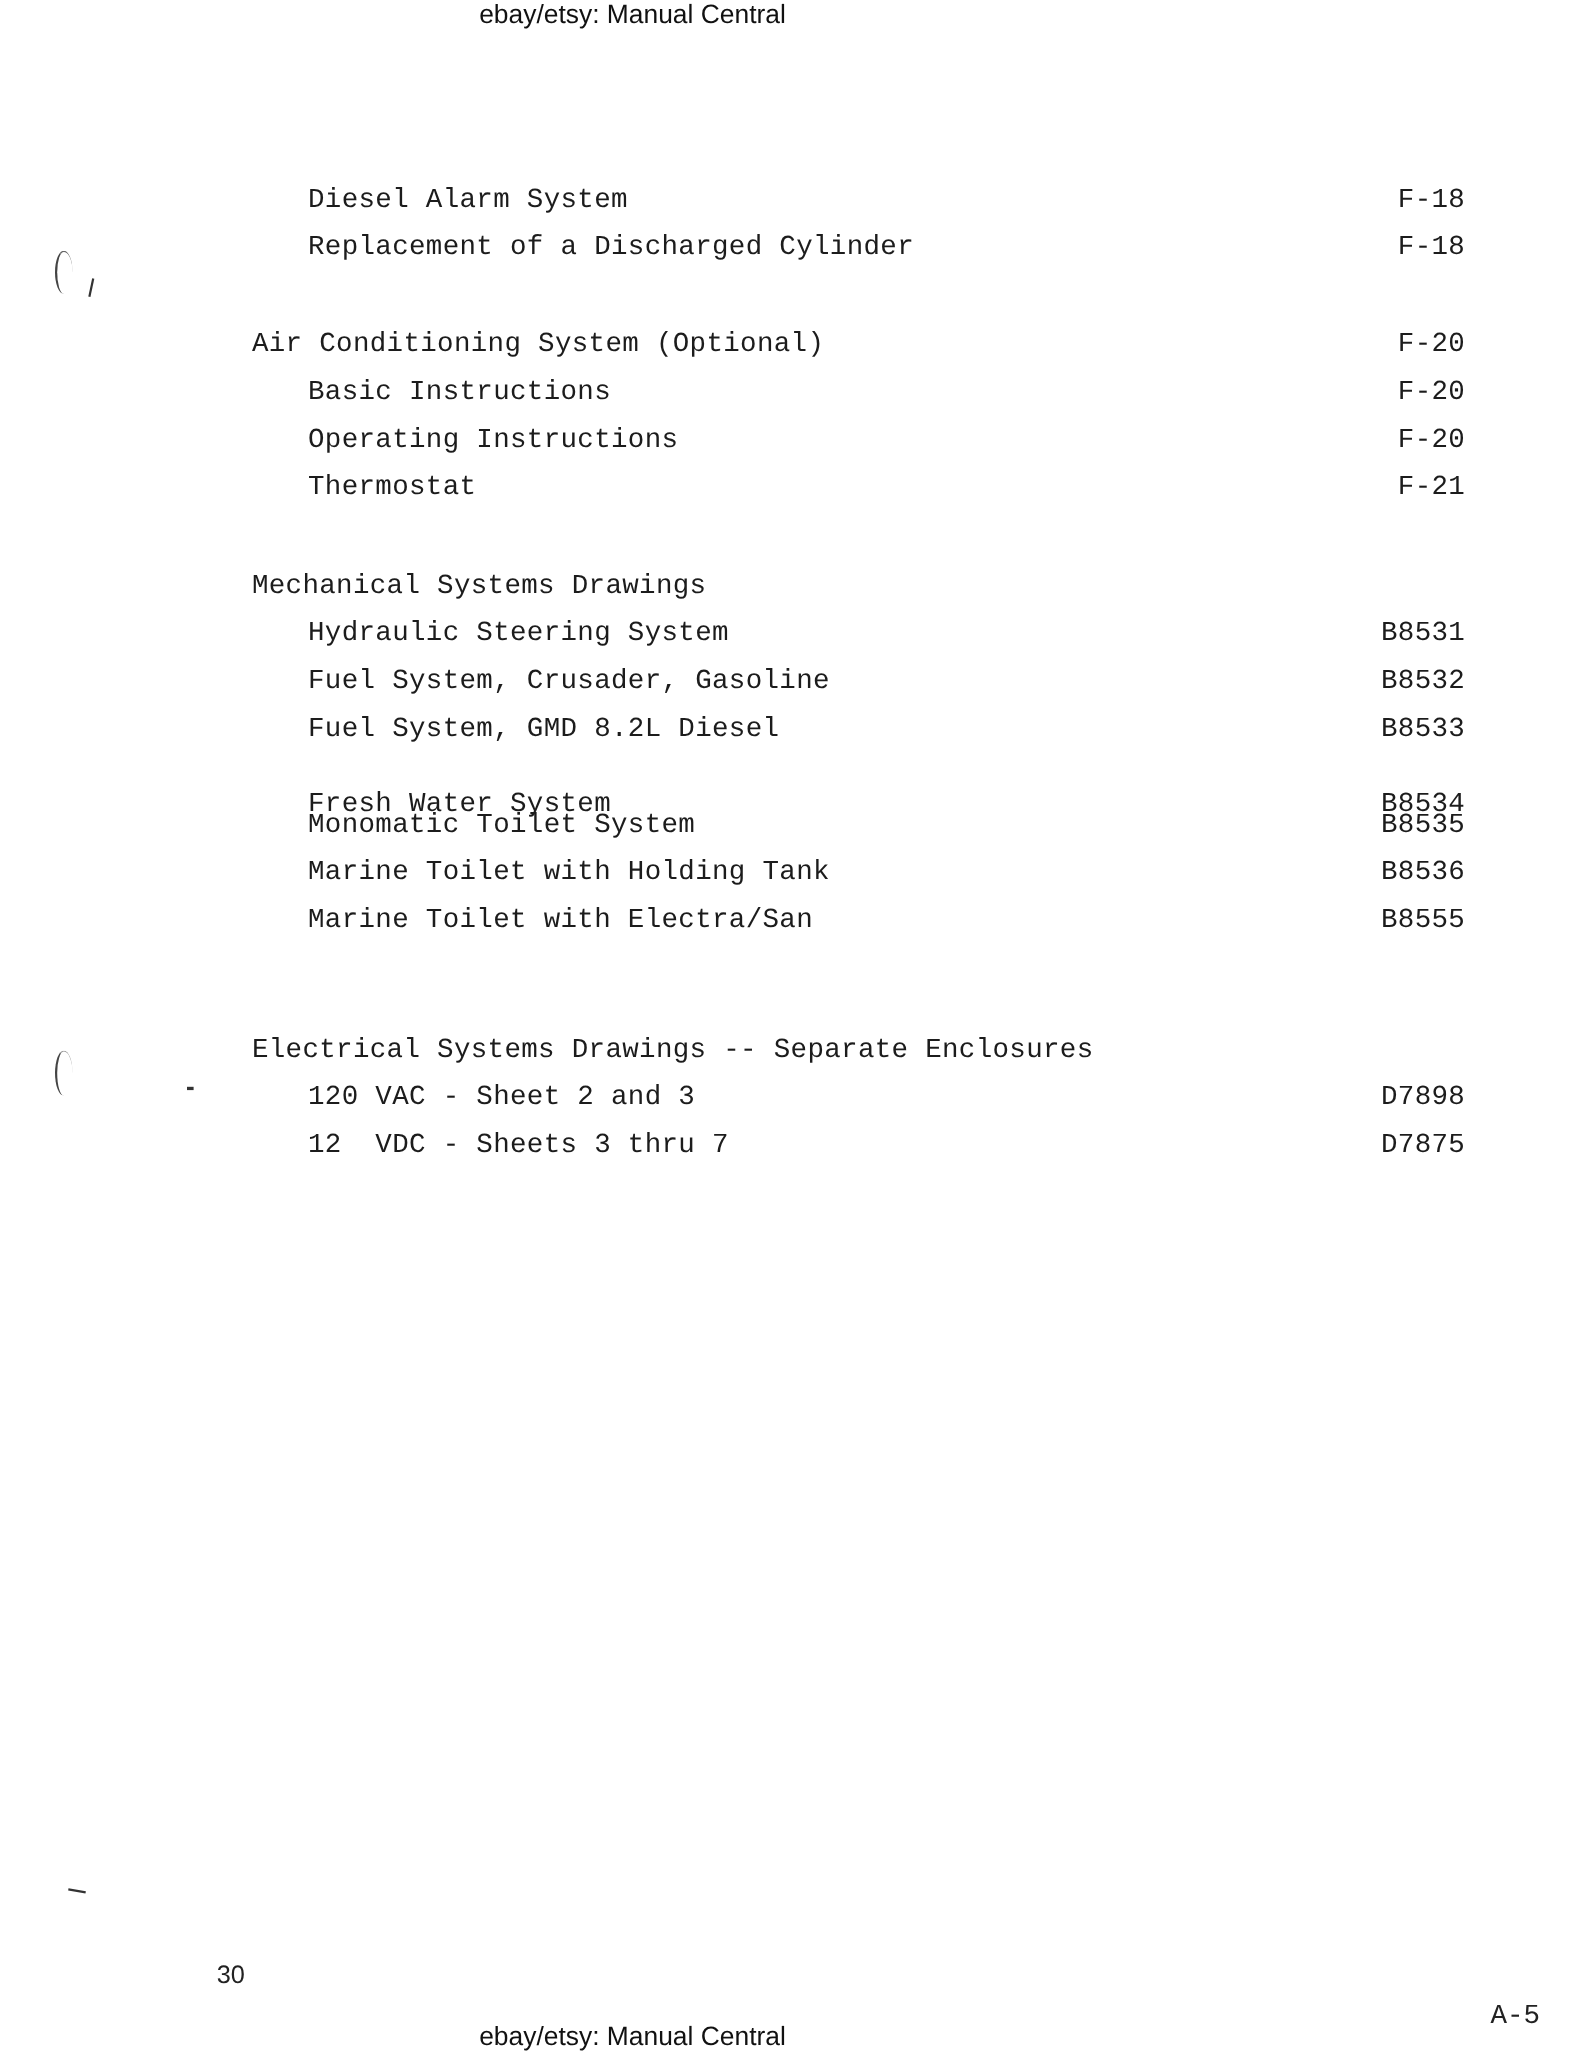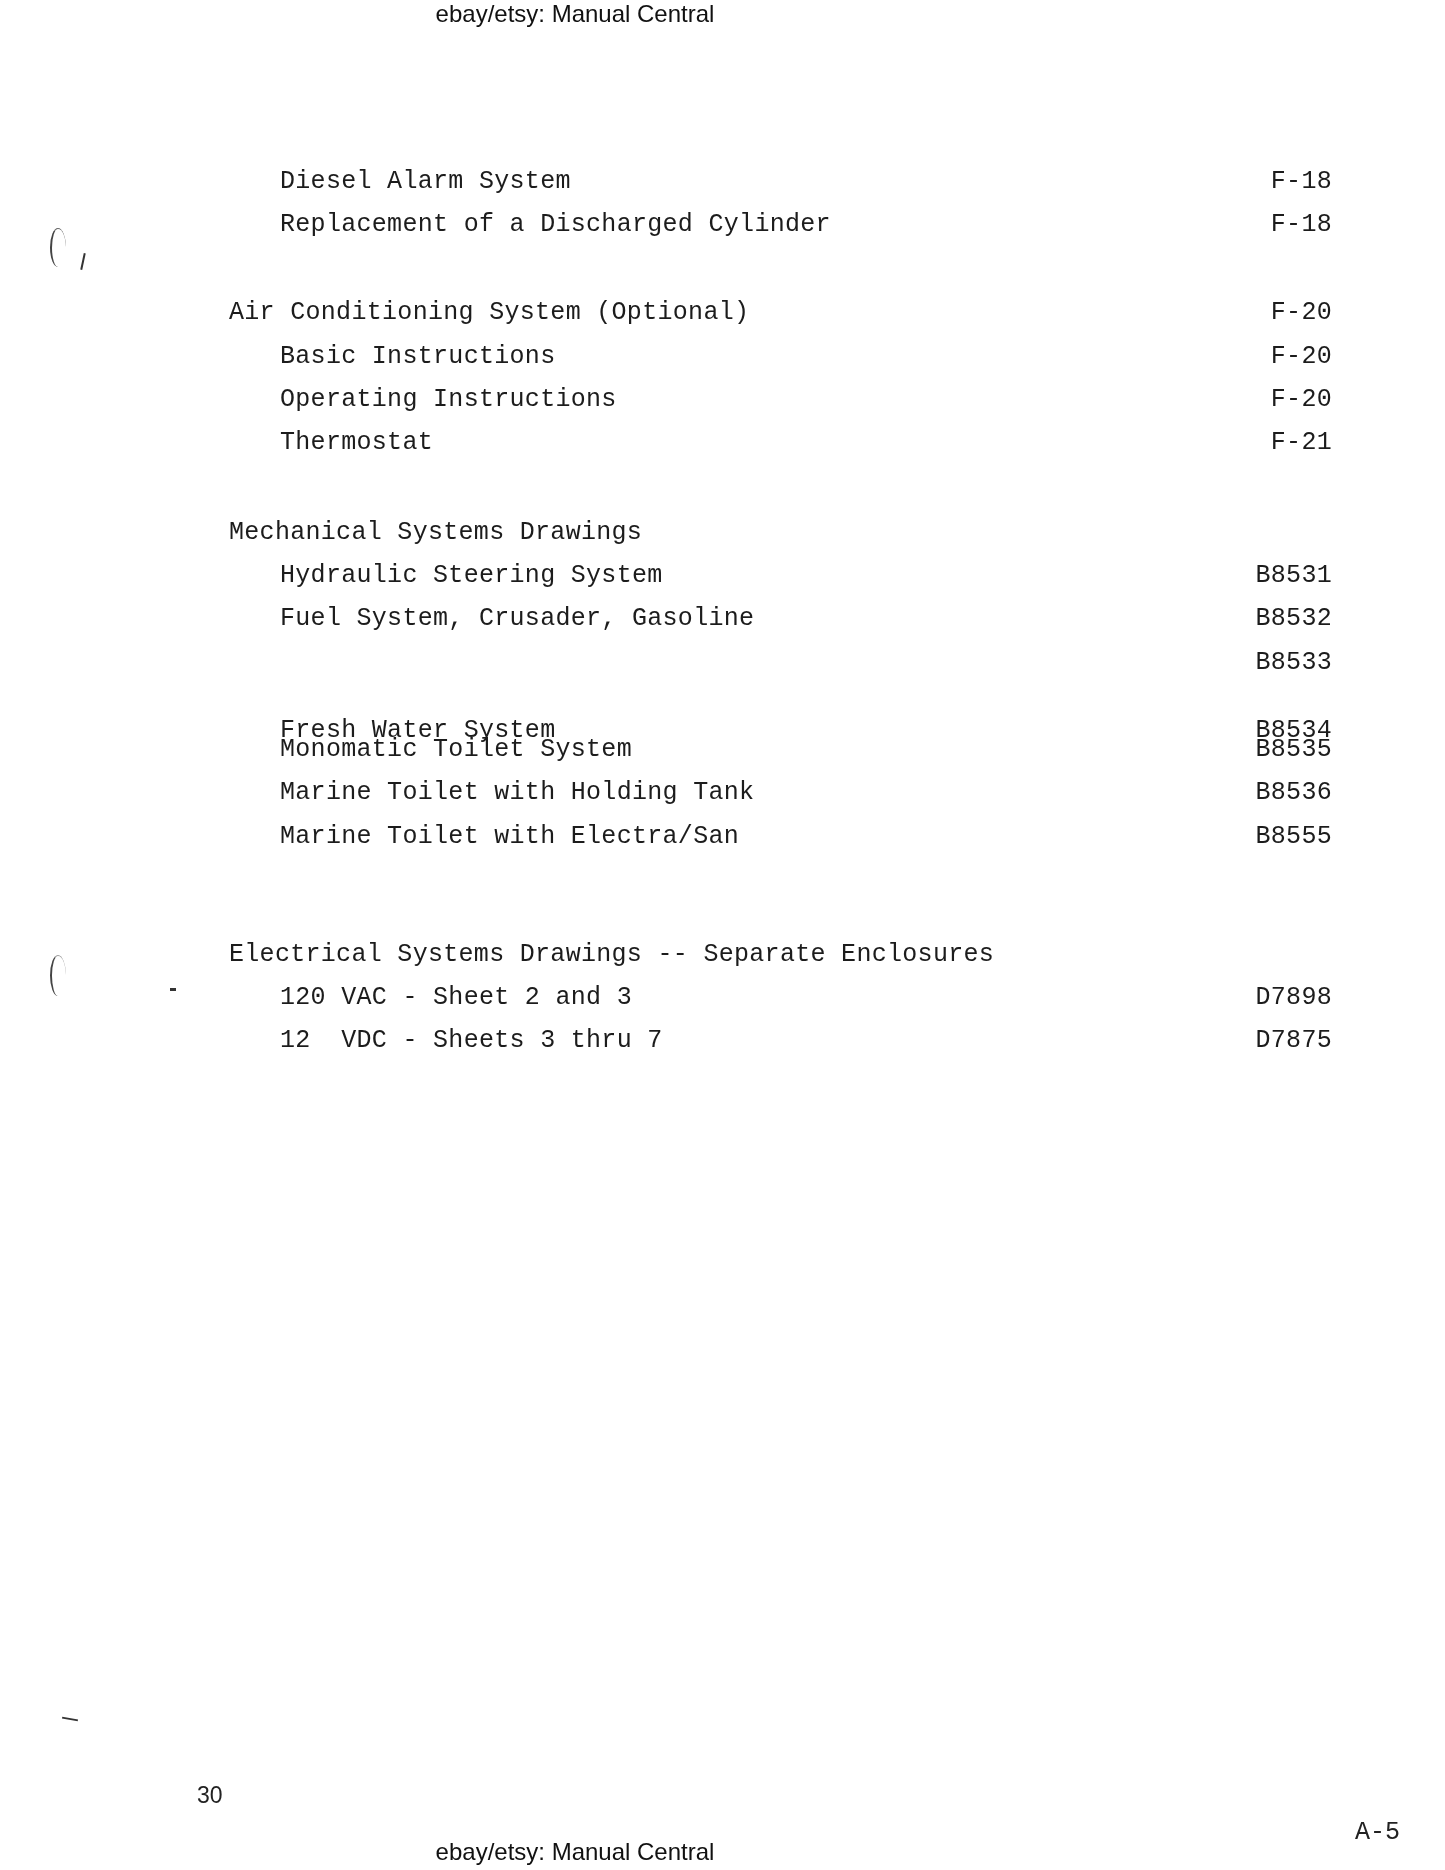--- a/index.html
+++ b/index.html
@@ -79,20 +79,21 @@
   </div>
   <div class="row lvl1" style="top:561px">
     <span class="label">Hydraulic Steering System</span>
     <span class="ref">B8531</span>
   </div>
   <div class="row lvl1" style="top:604px">
     <span class="label">Fuel System, Crusader, Gasoline</span>
     <span class="ref">B8532</span>
   </div>
   <div class="row lvl1" style="top:648px">
+    <span class="label">Fuel System, GMD 8.2L Diesel</span>
     <span class="ref">B8533</span>
   </div>
   <div class="row lvl1" style="top:716px">
     <span class="label">Fresh Water System</span>
     <span class="ref">B8534</span>
   </div>
   <div class="row lvl1" style="top:735px">
     <span class="label">Monomatic Toilet System</span>
     <span class="ref">B8535</span>
   </div>

